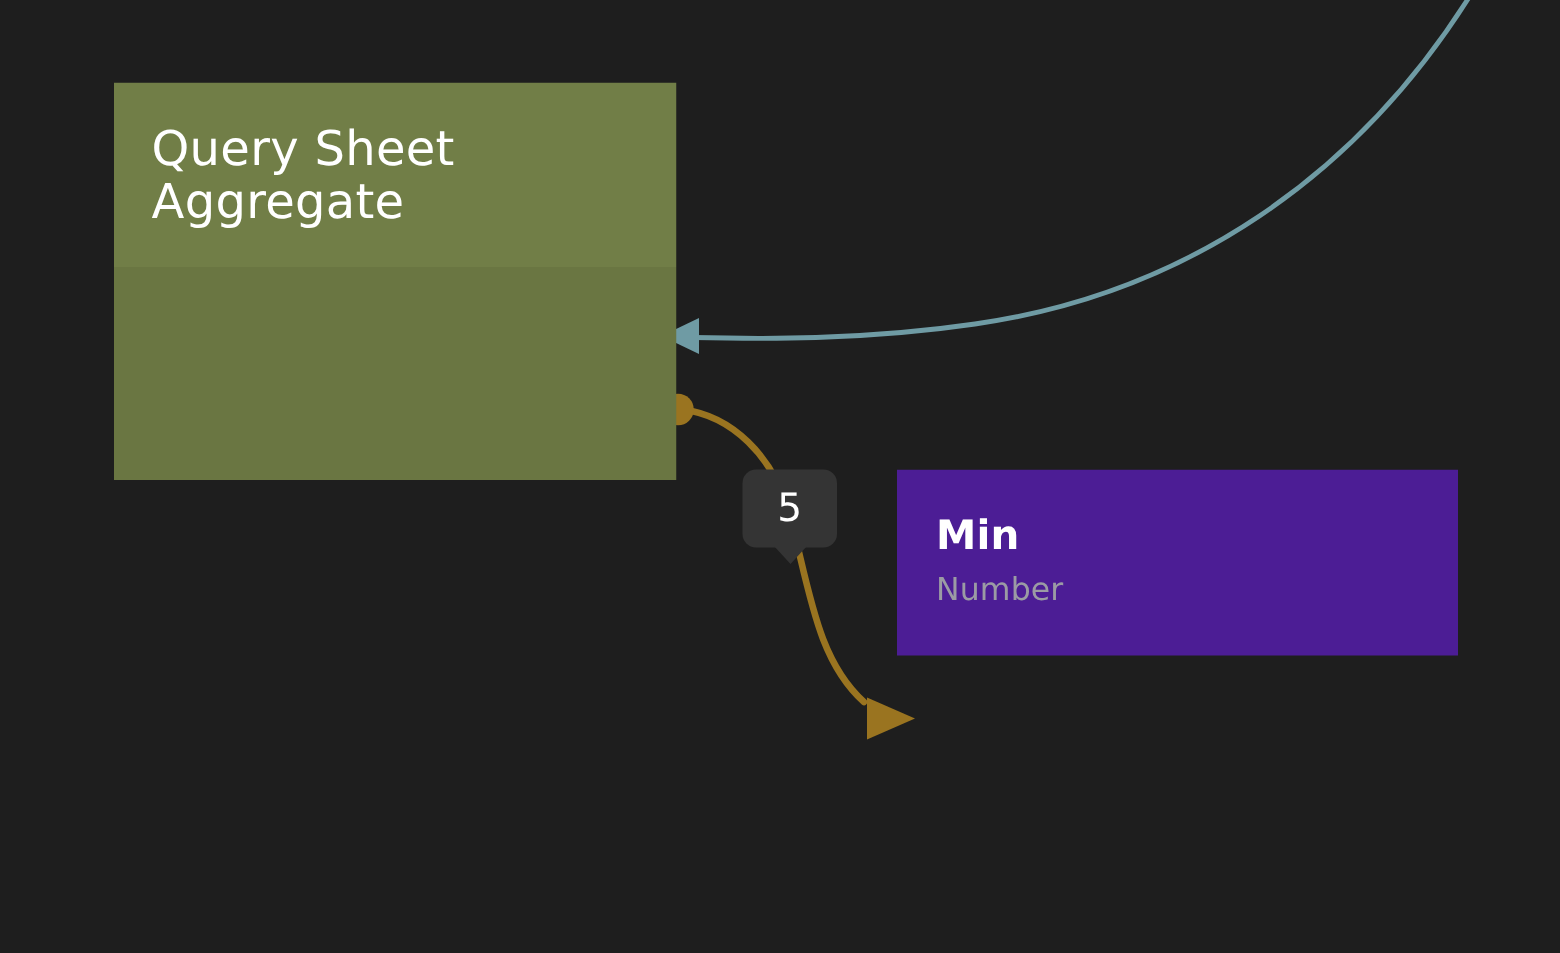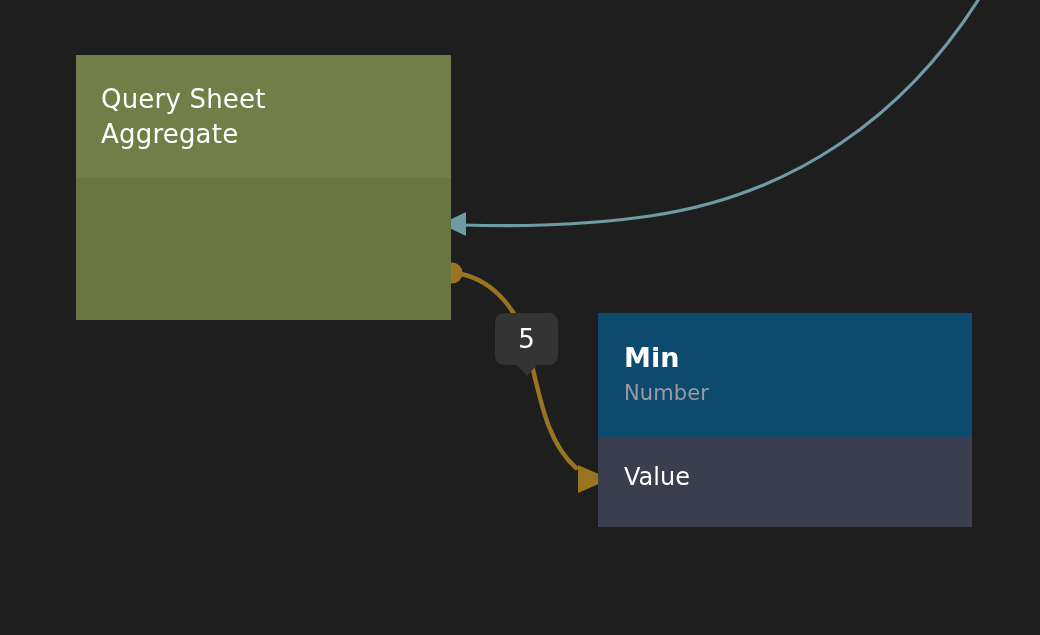--- a/index.html
+++ b/index.html
@@ -58,37 +58,37 @@
     height: 123px;
     background: #717e47;
     padding: 27px 0 0 25px;
   }
   #node-query-sheet-aggregate .node-body {
     height: 142px;
     background: #6a7642;
   }
   .node-title {
     color: #ffffff;
-    font-size: 26px;
+    font-size: 32px;
     font-weight: 400;
     line-height: 35px;
     letter-spacing: 0.2px;
     white-space: pre-line;
   }
 
   
   #node-min {
     left: 598px;
     top: 313px;
     width: 374px;
     height: 214px;
   }
   #node-min .node-header {
     height: 124px;
-    background: #0c4a6e;
+    background: #4c1d95;
     padding: 28px 0 0 26px;
   }
   #node-min .node-body {
     height: 90px;
     background: #3a3e4d;
     padding: 26px 0 0 26px;
   }
   .data-node-title {
     color: #ffffff;
     font-size: 27px;
@@ -166,22 +166,19 @@
       
       
     </div>
   </div>
 
   <div class="node" id="node-min">
     <div class="node-header">
       <div class="data-node-title">Min</div>
       <div class="data-node-subtitle">Number</div>
     </div>
-    <div class="node-body">
-      <div class="data-port-label">Value</div>
-    </div>
   </div>
 
   <div id="wire-value-badge">
     <span class="badge-text">5</span>
   </div>
 
 </div>
 
 </body></html>

